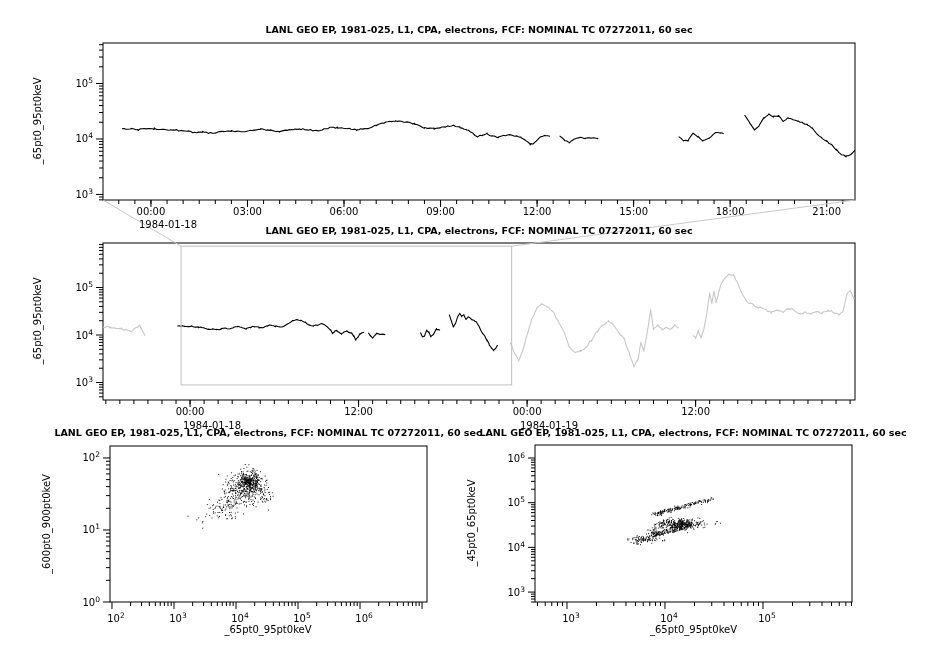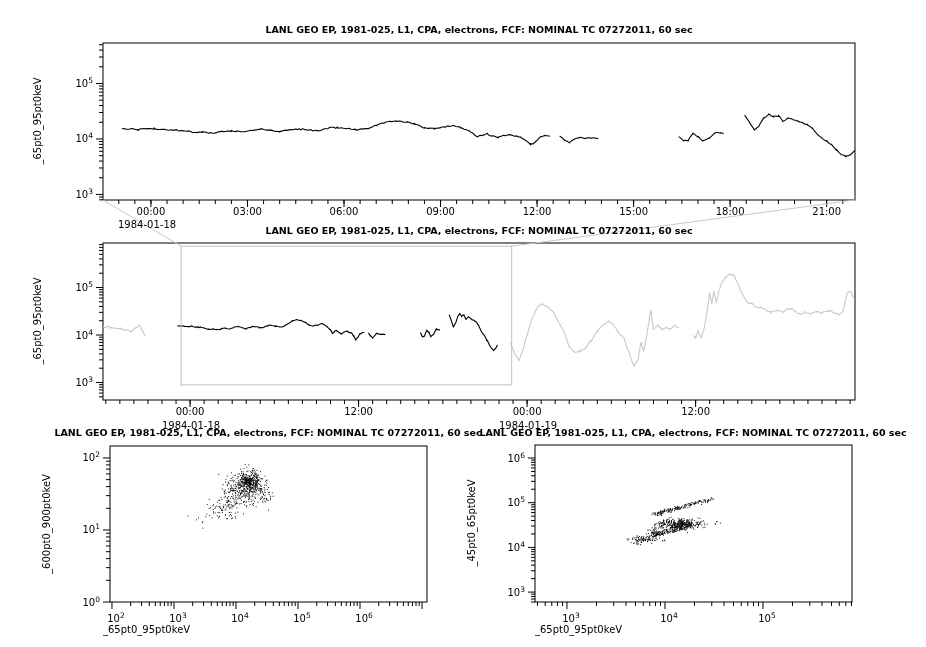--- a/index.html
+++ b/index.html
@@ -1,19 +1,19 @@
 <!DOCTYPE html>
 <html><head>
 <meta charset="utf-8">
 <style>
   html,body{margin:0;padding:0;background:#fff;}
   #app{position:relative;width:926px;height:647px;background:#fff;overflow:hidden;
        font-family:"DejaVu Sans","Liberation Sans",sans-serif;color:#000;}
   .ttl{position:absolute;font-size:9.5px;white-space:nowrap;text-align:center;line-height:11px;font-weight:bold;}
-  .lbl{position:absolute;font-size:10px;white-space:nowrap;line-height:11px;}
+  .lbl{position:absolute;font-size:10px;white-space:nowrap;text-align:center;line-height:11px;}
   .vlbl{position:absolute;width:160px;height:12px;font-size:10px;text-align:center;line-height:12px;
         transform:rotate(-90deg);white-space:nowrap;}
   svg{position:absolute;left:0;top:0;}
 </style>
 </head>
 <body>
 
 <div id="app">
   <svg id="charts" width="926" height="647" viewBox="0 0 926 647">
       <g>

